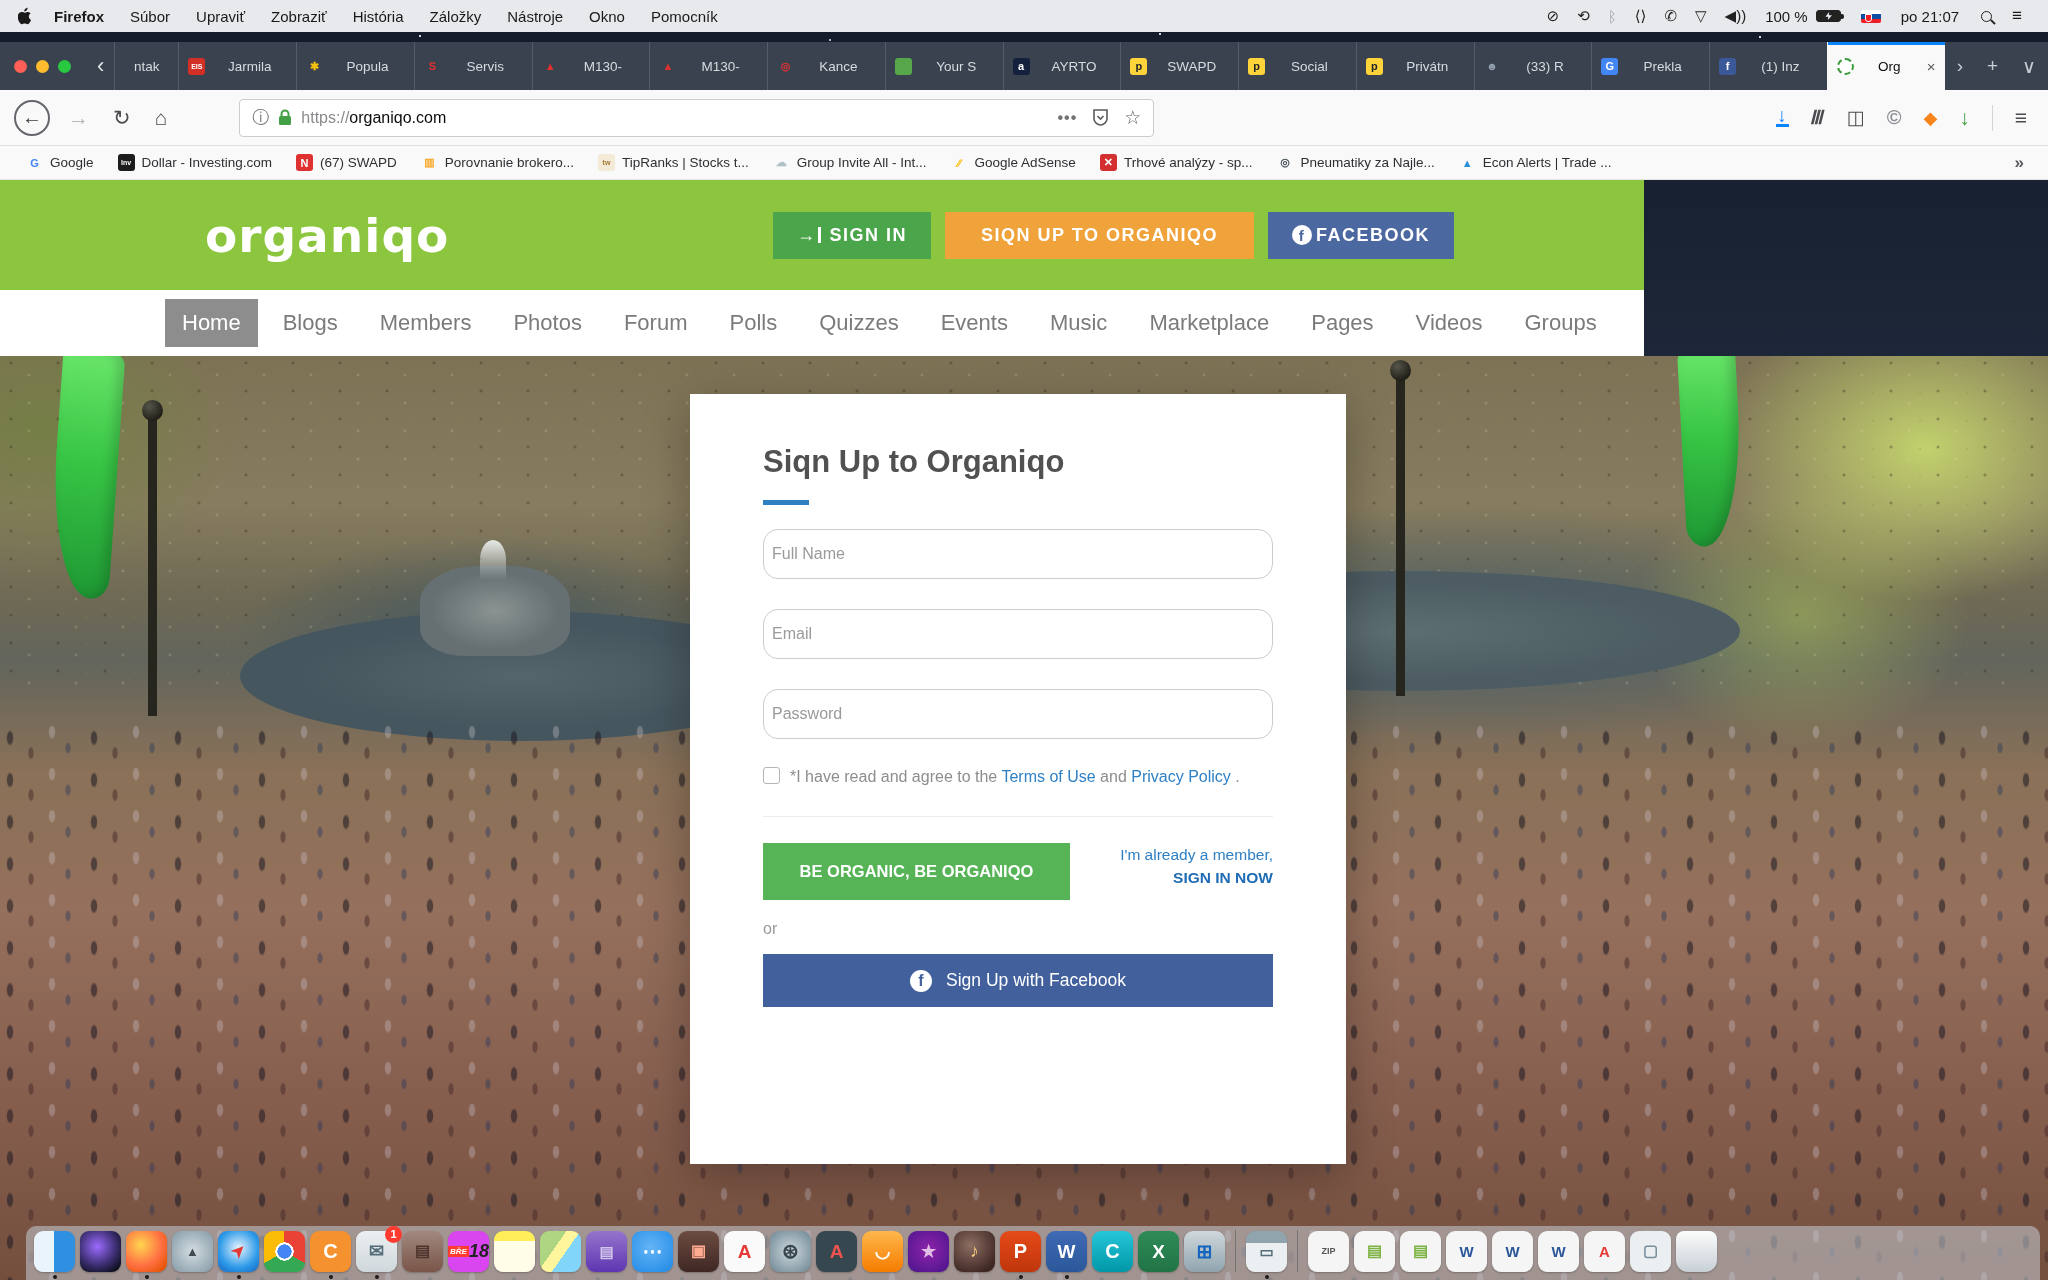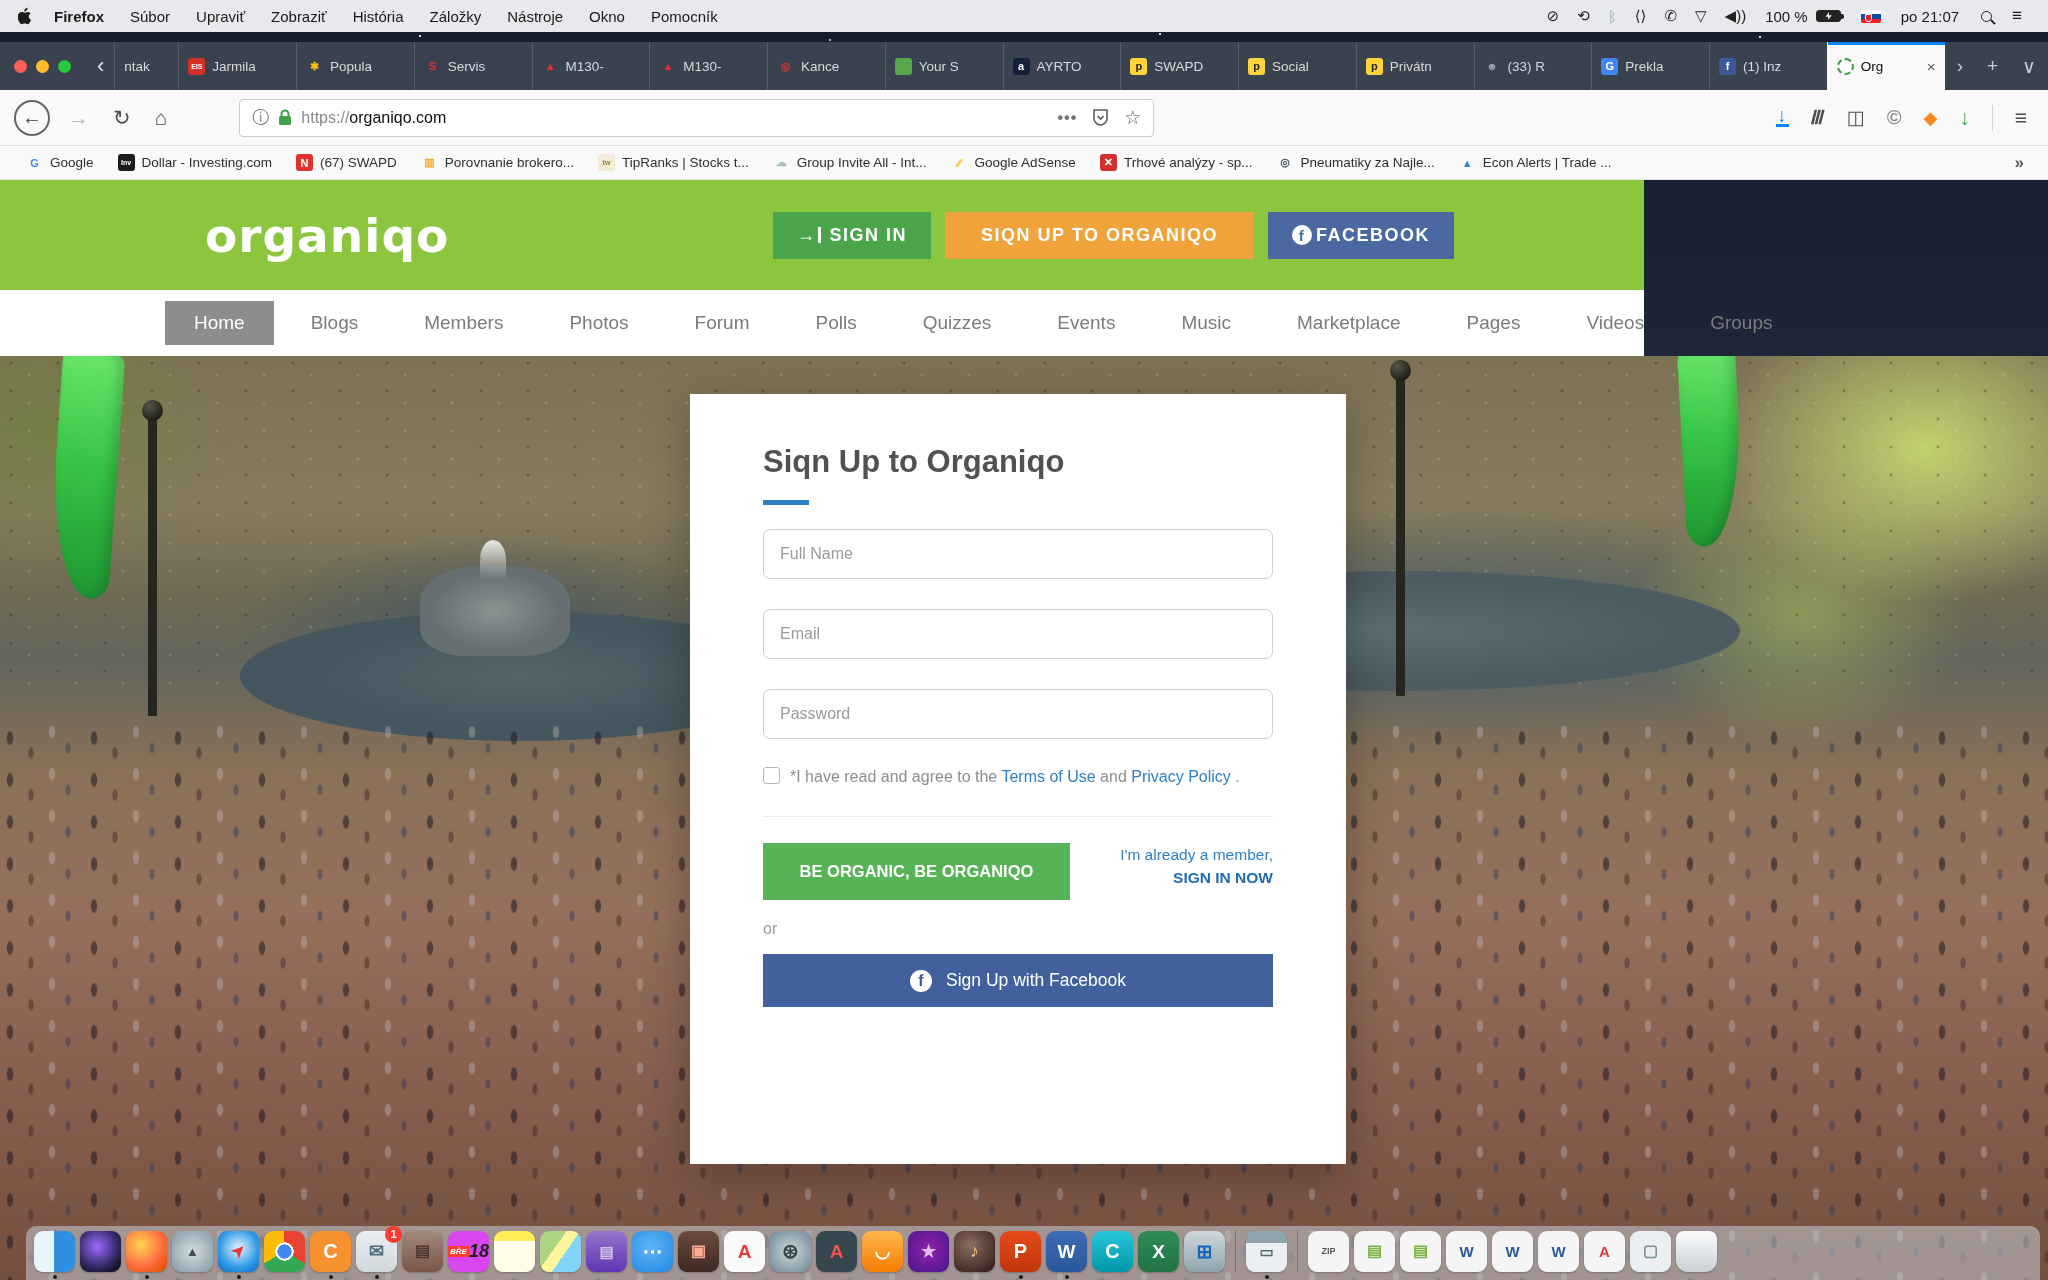--- a/index.html
+++ b/index.html
@@ -56,21 +56,21 @@
   .tabbar { height:48px; background:#39424e; display:flex; align-items:stretch; }
   .traffic { display:flex; align-items:center; gap:9px; padding:0 16px 0 14px; }
   .tl { width:13px; height:13px; border-radius:50%; display:inline-block; }
   .tl.red { background:#ff5f57; } .tl.yellow { background:#febc2e; } .tl.green { background:#28c840; }
   .tab-scroll { color:#dfe3e8; font-size:22px; display:flex; align-items:center; padding:0 10px; }
   .tab-strip { display:flex; flex:1; min-width:0; align-items:stretch; }
   .tab { flex:1 1 0; min-width:0; max-width:118px; display:flex; align-items:center; gap:7px;
     padding:0 9px; border-left:1px solid rgba(255,255,255,0.14); color:#d7dadf; font-size:13.5px;
     overflow:hidden; white-space:nowrap; position:relative; }
   .tab.first-partial { max-width:64px; }
-  .tab .tab-label { overflow:hidden; flex:1; }
+  .tab .tab-label { overflow:hidden; flex:1;text-align:center; }
   .tab.active { background:#f9f9fa; color:#0c0c0d; }
   .tab.active::before { content:""; position:absolute; top:0; left:0; right:0; height:3px; background:#0a84ff; }
   .tab-favicon { width:17px; height:17px; border-radius:3px; flex:0 0 auto;
     display:flex; align-items:center; justify-content:center; font-weight:bold; font-size:11px; }
   .tab-favicon.eis { font-size:7px; letter-spacing:0; }
   .tab-favicon.org-ring { border:2.5px dashed #3c9a3c; border-radius:50%; background:#fff; }
   .tab-close { font-size:15px; color:#5a5a5e; padding-left:2px; }
   .tabbar-btn { color:#c9cdd3; font-size:19px; display:flex; align-items:center; padding:0 12px; }
 
   .toolbar { height:56px; background:#f9f9fa; border-bottom:1px solid #e0e0e2;
@@ -118,21 +118,21 @@
   .hbtn.signin { background:#4ba64b; }
   .hbtn.signup { background:var(--orange,#f1a33b); padding:0 36px; }
   .hbtn.fb { background:#4b68a1; }
   .signin-arrow { margin-right:9px; display:inline-flex; align-items:center; }
   .signin-arrow i { font-style:normal; }
   .signin-arrow .bar { width:3px; height:16px; background:#fff; margin-left:1px; }
   .f-circle { width:20px; height:20px; background:#fff; color:#4b68a1; border-radius:50%;
     display:inline-flex; align-items:center; justify-content:center; font-size:15px; font-weight:bold; margin-right:4px; }
 
   .site-nav { height:66px; background:#fff; display:flex; align-items:center; padding:0 0 0 165px; gap:8px; }
-  .nav-item { color:#7b7b7b; font-size:19px; padding:11px 29px; }
+  .nav-item { color:#7b7b7b; font-size:22px; padding:11px 17px; }
   .nav-item.active { background:#8d8d8d; color:#fff; }
 
   
   .hero { position:absolute; top:176px; left:0; width:2048px; height:924px; overflow:hidden;
     background:
       radial-gradient(300px 220px at 94% 10%, rgba(198,214,110,.95), rgba(198,214,110,0) 70%),
       radial-gradient(240px 190px at 88% 28%, rgba(170,190,90,.55), rgba(170,190,90,0) 70%),
       radial-gradient(280px 200px at 2% 8%, rgba(110,130,60,.65), rgba(110,130,60,0) 72%),
       radial-gradient(340px 130px at 24% 30%, rgba(66,86,96,.9), rgba(66,86,96,0) 75%),
       radial-gradient(500px 150px at 72% 29%, rgba(82,100,106,.95), rgba(82,100,106,0) 78%),
@@ -170,21 +170,21 @@
     border-radius:50%; background:radial-gradient(circle at 35% 30%, #55554a, #1d1d16 75%); }
   .lamppost.lp-left { left:148px; top:60px; height:300px; }
   .lamppost.lp-right { left:1396px; top:20px; height:320px; }
 
   
   .modal { position:absolute; left:690px; top:214px; width:656px; height:770px; background:#fff;
     box-shadow:0 12px 44px rgba(0,0,0,.28); padding:50px 73px 0 73px; }
   .modal-title { font-size:31px; font-weight:bold; color:#515151; }
   .title-dash { width:46px; height:5px; background:var(--accent,#2f80c3); margin-top:20px; }
   .modal-desc { margin-top:44px; font-size:16.5px; font-weight:bold; color:#8d8d8d; line-height:1.6; }
-  .field { width:100%; height:50px; border:1px solid #ccc; border-radius:7px; padding:0 16px;
+  .field { width:100%; height:50px; border:1px solid #ccc; border-radius:15px; padding:0 8px;
     font-size:16px; color:#701a75; margin-top:30px; font-family:"Liberation Sans", sans-serif; outline:none; }
   .field::placeholder { color:#9a9a9a; }
   .field:first-of-type { margin-top:24px; }
   .agree { margin-top:26px; font-size:16px; color:#8d8d8d; line-height:1.45; display:flex; gap:10px; }
   .checkbox { width:17px; height:17px; border:1px solid #b5b5b5; border-radius:3px; background:#fff; flex:0 0 auto; margin-top:2px; }
   .agree a, .link { color:#2f80c4; text-decoration:none; }
   .modal-divider { border-top:1px solid #ececec; margin-top:28px; }
   .submit-row { display:flex; margin-top:26px; align-items:flex-start; }
   .cta { background:var(--cta,#56b456); color:#fff; font-weight:bold; font-size:16.5px;
     width:307px; height:57px; display:flex; align-items:center; justify-content:center; border:none; }

